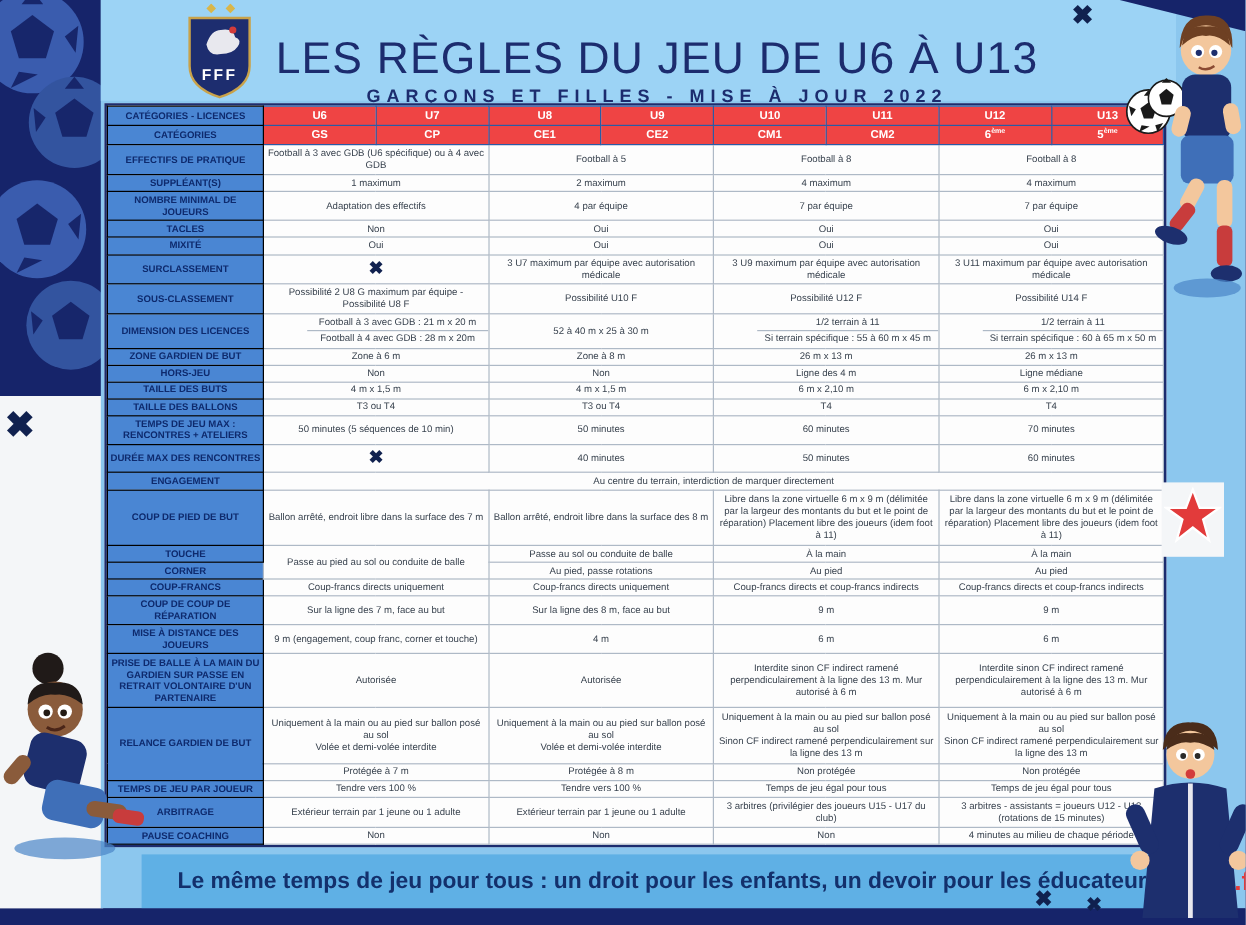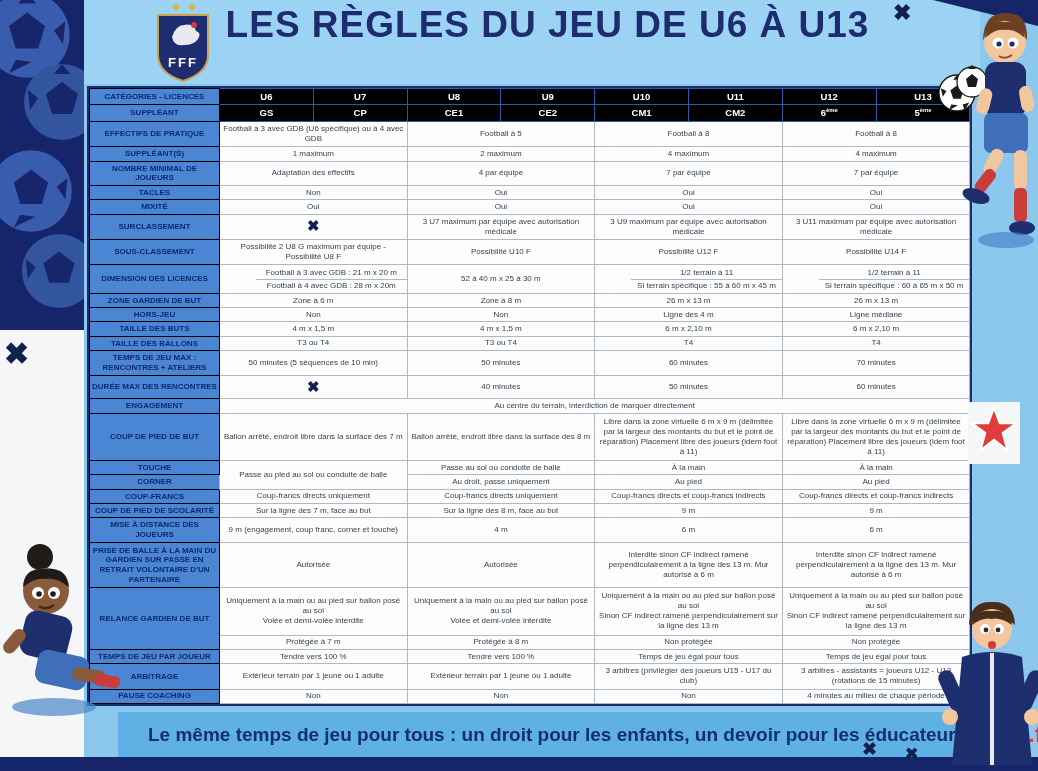--- a/index.html
+++ b/index.html
@@ -3,32 +3,32 @@
 <meta charset="utf-8">
 <style>
   html,body{margin:0;padding:0;}
   body{width:1038px;height:771px;position:relative;overflow:hidden;
        background:#16246a;font-family:"Liberation Sans",sans-serif;}
 
   
   .poster{position:absolute;left:84px;top:0;right:58px;bottom:14px;background:#8cc7ee;z-index:1;}
   .header-band{position:absolute;left:84px;top:0;right:58px;height:84px;background:#9cd3f5;z-index:2;}
   .title-block{position:absolute;left:225px;top:6px;width:645px;text-align:center;z-index:3;}
-  .title{font-size:37px;font-weight:bold;color:#1c2c6e;letter-spacing:1px;line-height:1.05;}
+  .title{font-size:37px;font-weight:normal;color:#1c2c6e;letter-spacing:1px;line-height:1.05;margin-top:24px;}
   .subtitle{font-size:15px;font-weight:bold;color:#1c2c6e;letter-spacing:5px;margin-top:3px;}
 
   
   .table-wrap{position:absolute;left:87px;top:86px;width:881px;height:616px;z-index:3;
               border:2px solid #1c2c6e;background:#fff;}
   table{width:100%;height:100%;border-collapse:collapse;table-layout:fixed;}
   th{background:#4a86d3;color:#0e2a6d;font-size:8px;font-weight:bold;padding:1px 2px;
      border:1px solid #000000;text-align:center;line-height:1.2;}
   td{background:#fdfdfd;font-size:8px;color:#39434f;text-align:center;vertical-align:middle;
      padding:1px 3px;line-height:1.25;border:1px solid #aeb9c6;}
-  td.hed{background:#000000;color:#fff;font-weight:bold;font-size:9.5px;border-color:#2a5ba6;}
+  td.hed{background:#ef4444;color:#fff;font-weight:bold;font-size:9.5px;border-color:#2a5ba6;}
   td.xmark{font-size:15px;font-weight:bold;color:#10214f;}
   td.nopad{padding:0;}
   .subline{padding:1px 3px;margin-left:36px;}
   .topline{border-top:1px solid #aeb9c6;}
   sup{font-size:0.62em;}
 
   
   .footer{position:absolute;left:118px;right:10px;bottom:14px;height:45px;background:#5fb0e5;
           display:flex;align-items:center;z-index:4;}
   .footer-ball{margin-left:14px;margin-right:16px;}
@@ -89,20 +89,21 @@
   <polygon points="26,4 30,0 34,4 30,8" fill="#d9b64a"></polygon>
   <polygon points="42,4 46,0 50,4 46,8" fill="#d9b64a"></polygon>
   <path d="M12 12 h50 v40 q0 18 -25 26 q-25 -8 -25 -26 Z" fill="#1d2d6f" stroke="#c9a24a" stroke-width="2"></path>
   <path d="M26 34 q4 -12 12 -12 q10 -2 12 6 q6 2 2 8 q-4 6 -14 6 q-10 2 -12 -8 Z" fill="#e8e8ee"></path>
   <circle cx="48" cy="22" r="3" fill="#d23b3b"></circle>
   <text x="37" y="64" text-anchor="middle" font-family="Liberation Sans, sans-serif" font-size="13" font-weight="bold" fill="#ffffff" letter-spacing="2">FFF</text>
 </svg>
 
 <div class="title-block">
   <div class="title">LES RÈGLES DU JEU DE U6 À U13</div>
+  <div class="subtitle">GARÇONS ET FILLES - MISE À JOUR 2022</div>
 </div>
 
 <svg class="deco" style="left:938px;top:74px;z-index:5" width="38" height="38" viewBox="0 0 40 40">
     <circle cx="20" cy="20" r="19" fill="#ffffff" stroke="#1a1a1a" stroke-width="1.5"></circle>
     <polygon points="20,12 27,17 24,26 16,26 13,17" fill="#1a1a1a"></polygon>
     <polygon points="20,1 24,6 16,6" fill="#1a1a1a"></polygon>
     <polygon points="37,15 31,18 35,24" fill="#1a1a1a"></polygon>
     <polygon points="3,15 9,18 5,24" fill="#1a1a1a"></polygon>
     <polygon points="12,38 14,32 21,33" fill="#1a1a1a"></polygon>
     <polygon points="28,38 26,32 33,30" fill="#1a1a1a"></polygon>
@@ -120,21 +121,21 @@
           <td colspan="1" class="hed">U6</td>
           <td colspan="1" class="hed">U7</td>
           <td colspan="1" class="hed">U8</td>
           <td colspan="1" class="hed">U9</td>
           <td colspan="1" class="hed">U10</td>
           <td colspan="1" class="hed">U11</td>
           <td colspan="1" class="hed">U12</td>
           <td colspan="1" class="hed">U13</td>
         </tr>
         <tr>
-          <th rowspan="1">SUPPLÉANT</th>
+          <th rowspan="1">CATÉGORIES</th>
           <td colspan="1" class="hed">GS</td>
           <td colspan="1" class="hed">CP</td>
           <td colspan="1" class="hed">CE1</td>
           <td colspan="1" class="hed">CE2</td>
           <td colspan="1" class="hed">CM1</td>
           <td colspan="1" class="hed">CM2</td>
           <td colspan="1" class="hed">6<sup>ème</sup></td>
           <td colspan="1" class="hed">5<sup>ème</sup></td>
         </tr>
         <tr>
@@ -257,33 +258,33 @@
         </tr>
         <tr>
           <th rowspan="1">TOUCHE</th>
           <td colspan="2" rowspan="2">Passe au pied au sol ou conduite de balle</td>
           <td colspan="2">Passe au sol ou conduite de balle</td>
           <td colspan="2">À la main</td>
           <td colspan="2">À la main</td>
         </tr>
         <tr>
           <th rowspan="1">CORNER</th>
-          <td colspan="2">Au droit, passe uniquement</td>
+          <td colspan="2">Au pied, passe rotations</td>
           <td colspan="2">Au pied</td>
           <td colspan="2">Au pied</td>
         </tr>
         <tr>
           <th rowspan="1">COUP-FRANCS</th>
           <td colspan="2">Coup-francs directs uniquement</td>
           <td colspan="2">Coup-francs directs uniquement</td>
           <td colspan="2">Coup-francs directs et coup-francs indirects</td>
           <td colspan="2">Coup-francs directs et coup-francs indirects</td>
         </tr>
         <tr>
-          <th rowspan="1">COUP DE PIED DE SCOLARITÉ</th>
+          <th rowspan="1">COUP DE COUP DE RÉPARATION</th>
           <td colspan="2">Sur la ligne des 7 m, face au but</td>
           <td colspan="2">Sur la ligne des 8 m, face au but</td>
           <td colspan="2">9 m</td>
           <td colspan="2">9 m</td>
         </tr>
         <tr>
           <th rowspan="1">MISE À DISTANCE DES JOUEURS</th>
           <td colspan="2">9 m (engagement, coup franc, corner et touche)</td>
           <td colspan="2">4 m</td>
           <td colspan="2">6 m</td>

